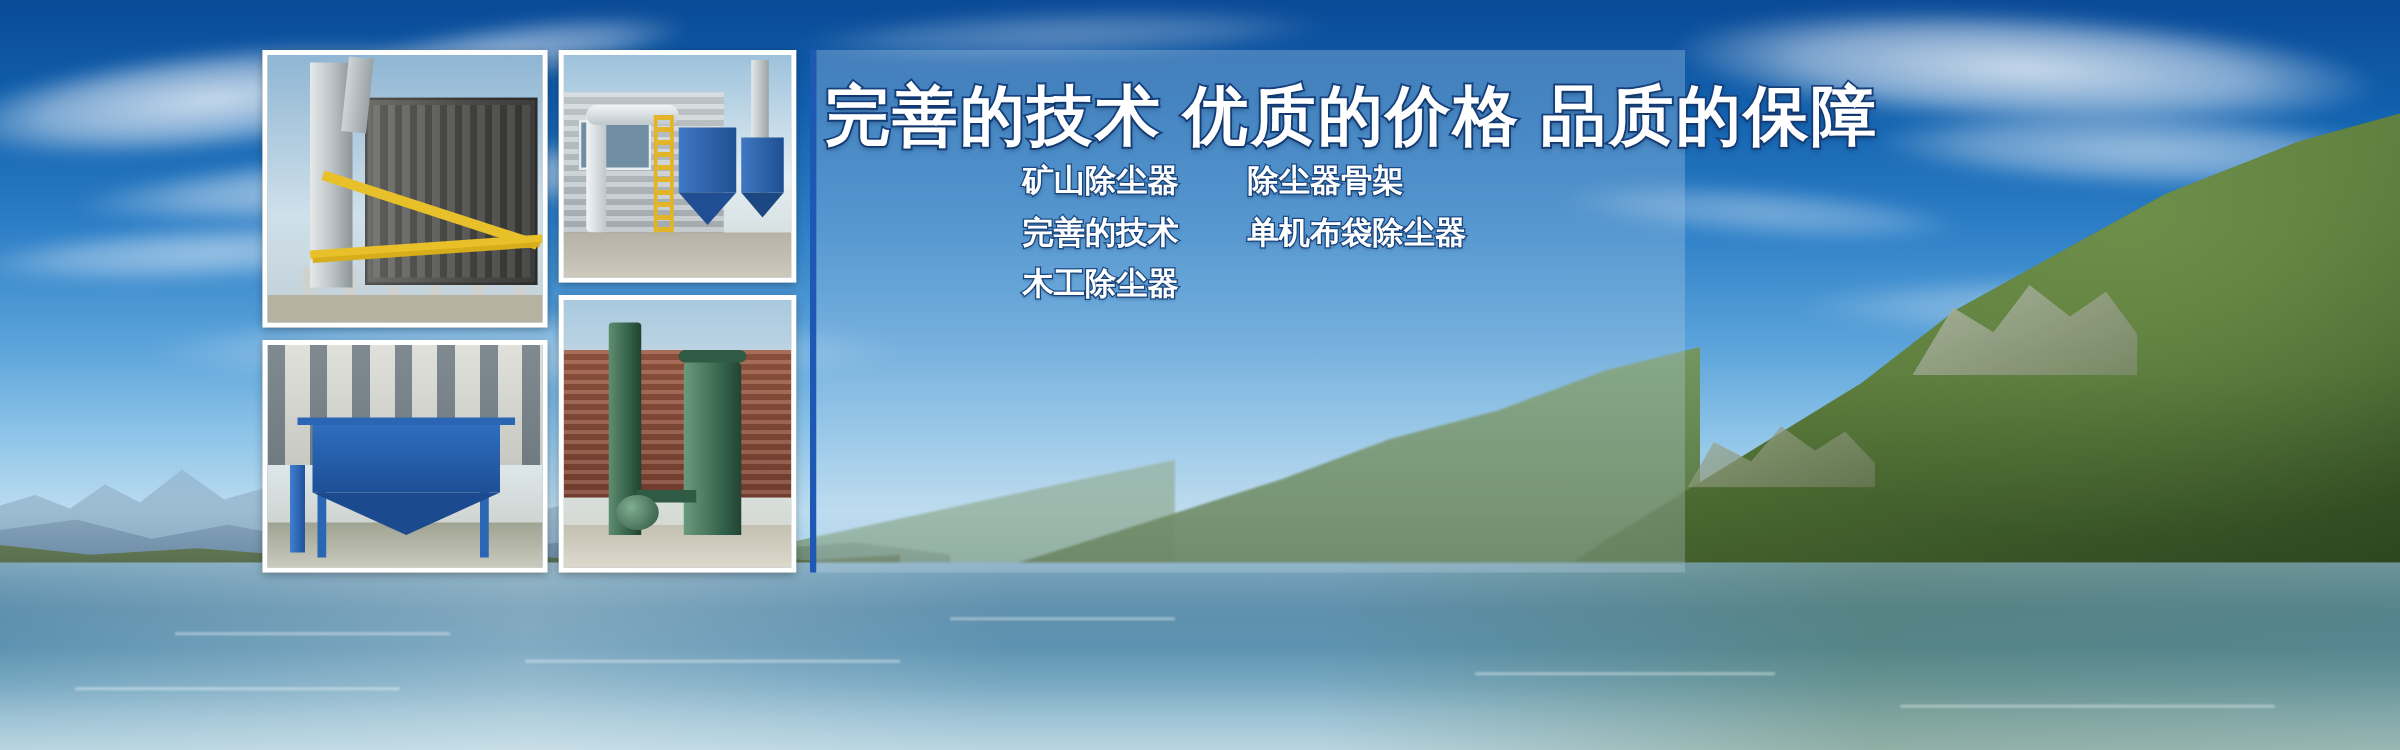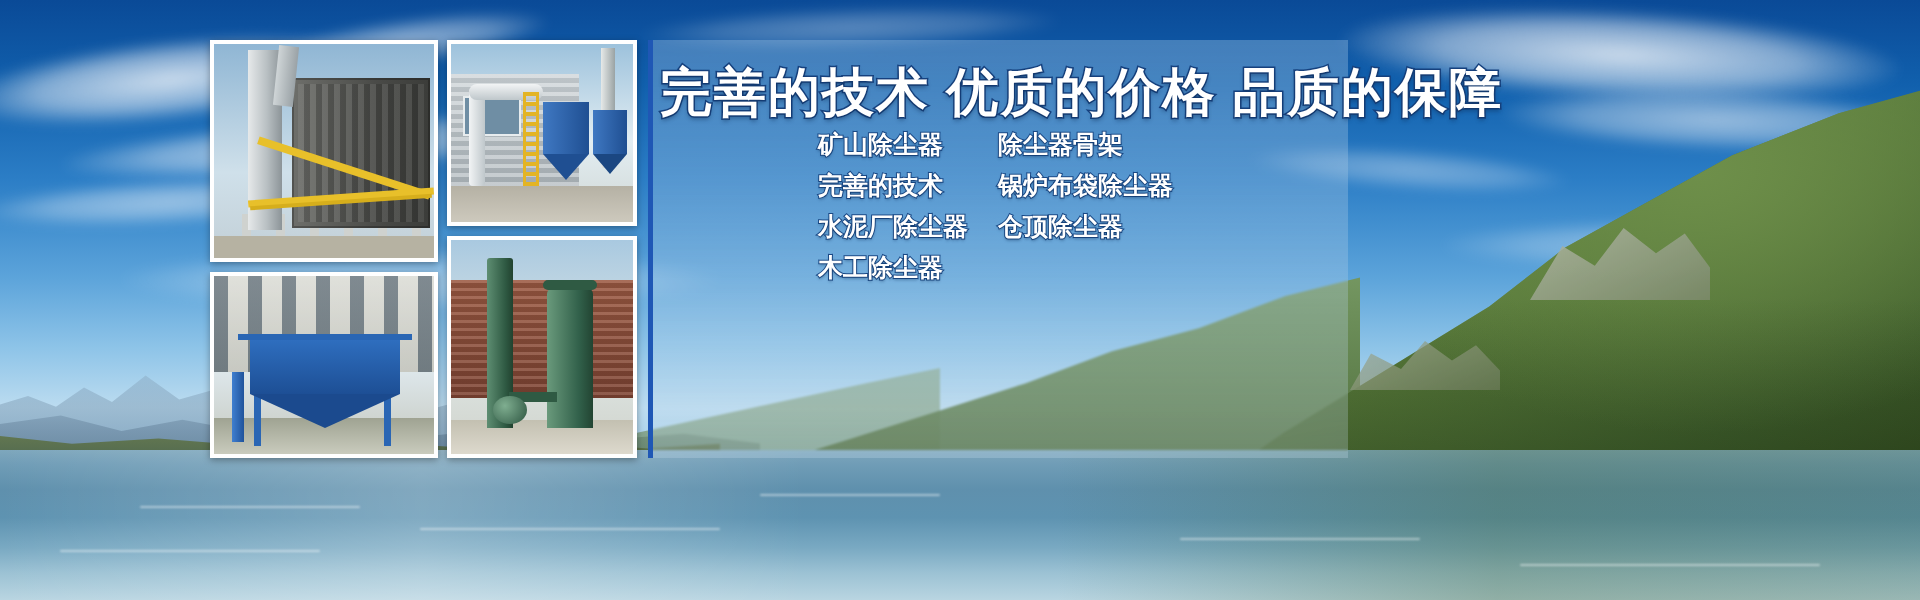--- a/index.html
+++ b/index.html
@@ -316,24 +316,20 @@
 
   <div class="headline">完善的技术  优质的价格  品质的保障</div>
 
   <div class="prod-list">
     <div class="prod-row">
       <span class="col-a">矿山除尘器</span>
       <span class="col-b">除尘器骨架</span>
     </div>
     <div class="prod-row">
       <span class="col-a">完善的技术</span>
-      <span class="col-b">锅炉布袋除尘器</span>
-    </div>
-    <div class="prod-row">
-      <span class="col-a">水泥厂除尘器</span>
-      <span class="col-b">仓顶除尘器</span>
+      <span class="col-b">单机布袋除尘器</span>
     </div>
     <div class="prod-row">
       <span class="col-b">木工除尘器</span>
     </div>
   </div>
 
 </div>
 
 </body></html>

